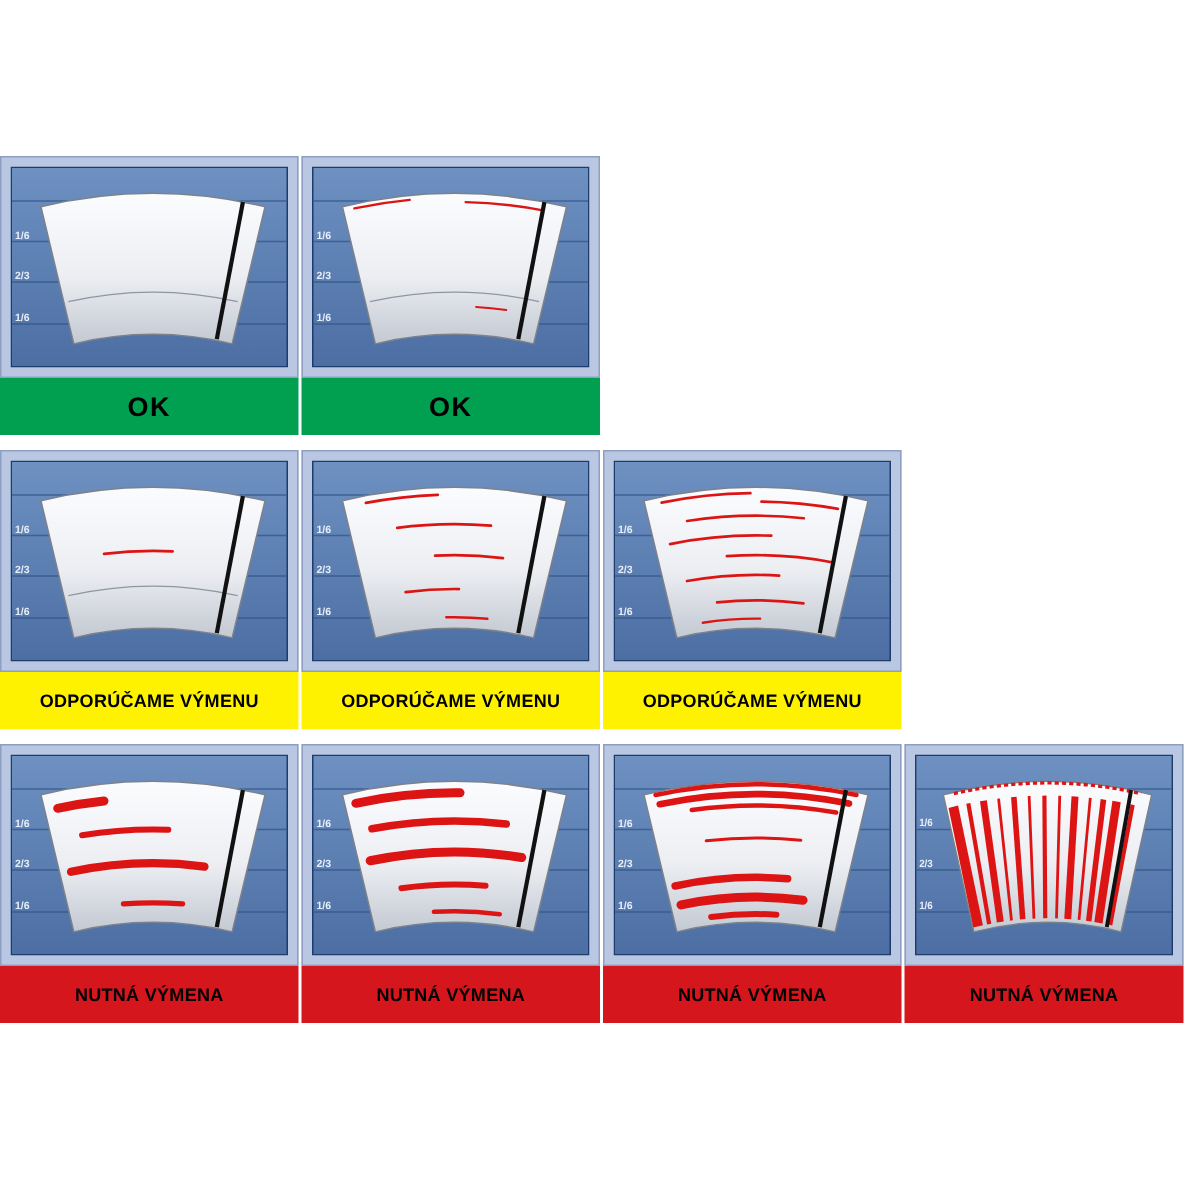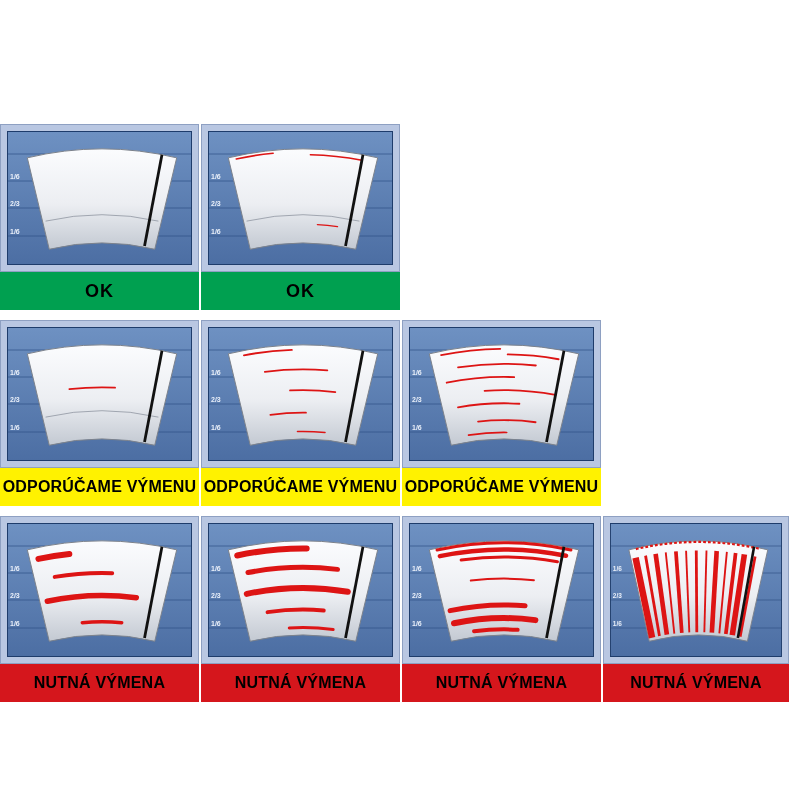--- a/index.html
+++ b/index.html
@@ -1,33 +1,33 @@
 <!DOCTYPE html>
 <html><head>
 <meta charset="utf-8">
 <style>
   html,body{margin:0;padding:0;background:#ffffff;}
   .canvas{
     position:relative;width:800px;height:800px;background:#ffffff;overflow:hidden;
     font-family:"Liberation Sans",sans-serif;
   }
-  .grid{position:absolute;top:124px;left:0;}
+  .grid{position:absolute;top:104px;left:0;}
   .row{display:flex;margin-bottom:10px;}
   .cell{display:flex;flex-direction:column;margin-right:2px;}
   .frame{
     box-sizing:border-box;height:148px;padding:6px;
     border:1px solid #8ea0c2;
   }
   .frame svg{display:block;}
   .status{
     height:38px;display:flex;align-items:center;justify-content:center;
     font-weight:bold;color:#000;
   }
   .status.ok{font-size:18px;letter-spacing:1px;}
-  .status.recommend,.status.replace{font-size:16px;letter-spacing:0.2px;text-align:right;}
+  .status.recommend,.status.replace{font-size:12px;letter-spacing:0.2px;text-align:right;}
 </style>
 </head>
 <body>
 
 <div class="canvas">
   <div class="grid">
       <div class="row">
         <div class="cell" style="width: 199px;">
           <div class="frame" style="background: rgb(185, 199, 226); border-color: rgb(142, 160, 194);">
             <svg viewBox="0 0 185 134" width="100%" height="134" preserveAspectRatio="none">

